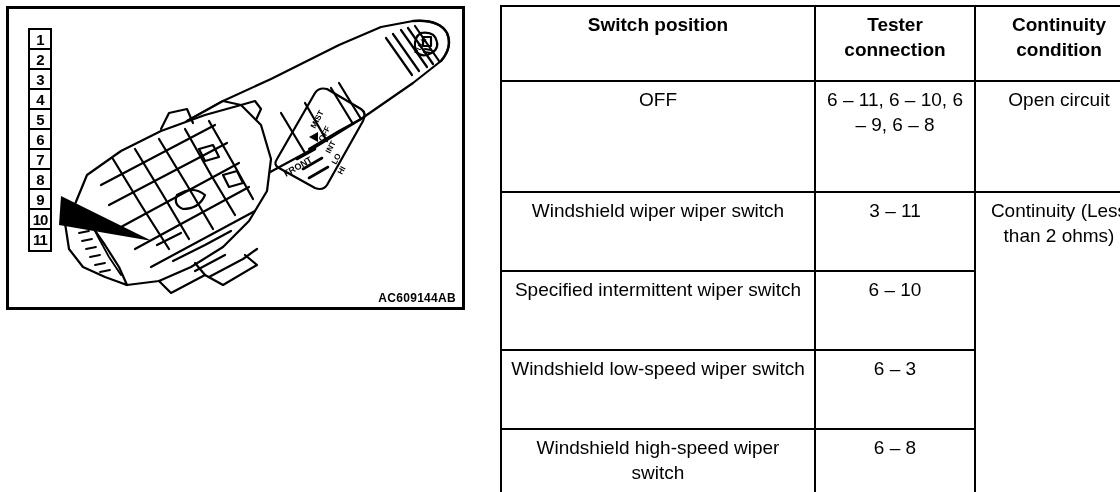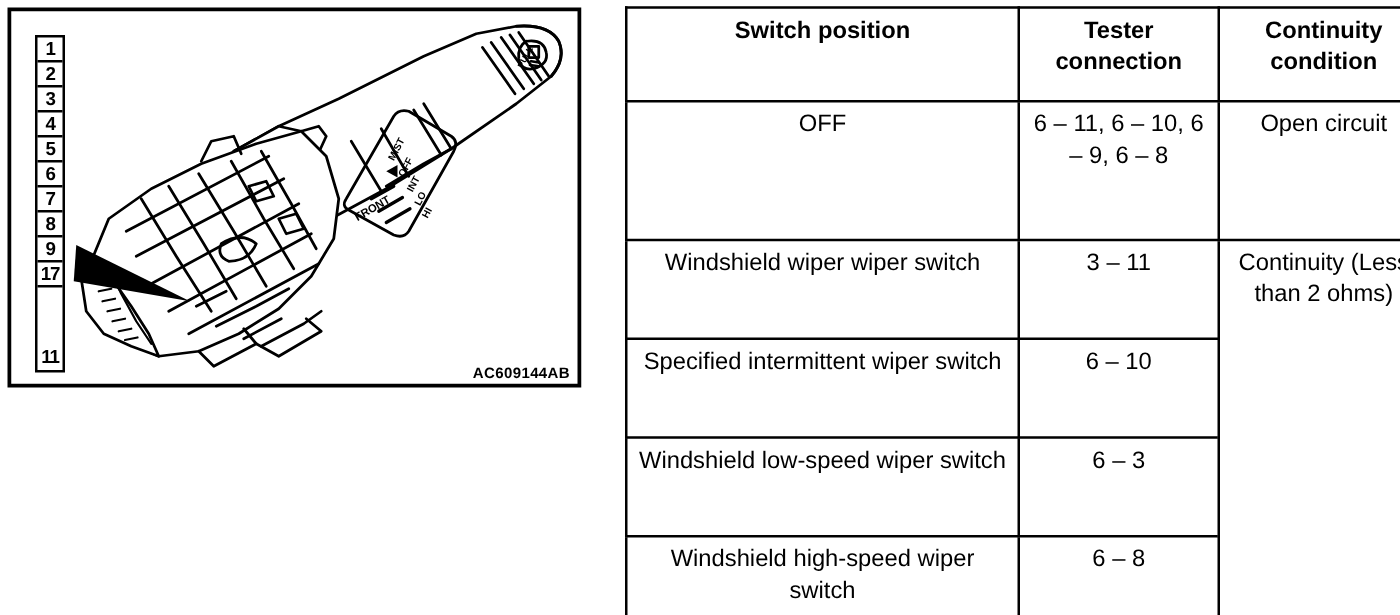--- a/index.html
+++ b/index.html
@@ -43,21 +43,21 @@
     height: 20px;
     line-height: 20px;
     text-align: center;
     font-size: 15px;
     font-weight: bold;
     font-family: "Liberation Sans", sans-serif;
     border-bottom: 2px solid #000;
     box-sizing: border-box;
     letter-spacing: -1px;
   }
-  .pin-cell:last-child { border-bottom: none; margin-top: 46px; }
+  .pin-cell:last-child { border-bottom: none; }
 
   #part-number {
     position: absolute;
     right: 6px;
     bottom: 2px;
     font-size: 12px;
     font-weight: bold;
     letter-spacing: 0.3px;
     font-family: "Liberation Sans", sans-serif;
   }
@@ -208,21 +208,21 @@
   <div id="pin-list">
     <div class="pin-cell">1</div>
     <div class="pin-cell">2</div>
     <div class="pin-cell">3</div>
     <div class="pin-cell">4</div>
     <div class="pin-cell">5</div>
     <div class="pin-cell">6</div>
     <div class="pin-cell">7</div>
     <div class="pin-cell">8</div>
     <div class="pin-cell">9</div>
-    <div class="pin-cell">17</div>
+    <div class="pin-cell">10</div>
     <div class="pin-cell">11</div>
   </div>
 
   <div id="part-number">AC609144AB</div>
 </div>
 
 <table id="spec-table">
   <tbody>
     <tr class="h-row">
       <th class="col-pos">Switch position</th>

